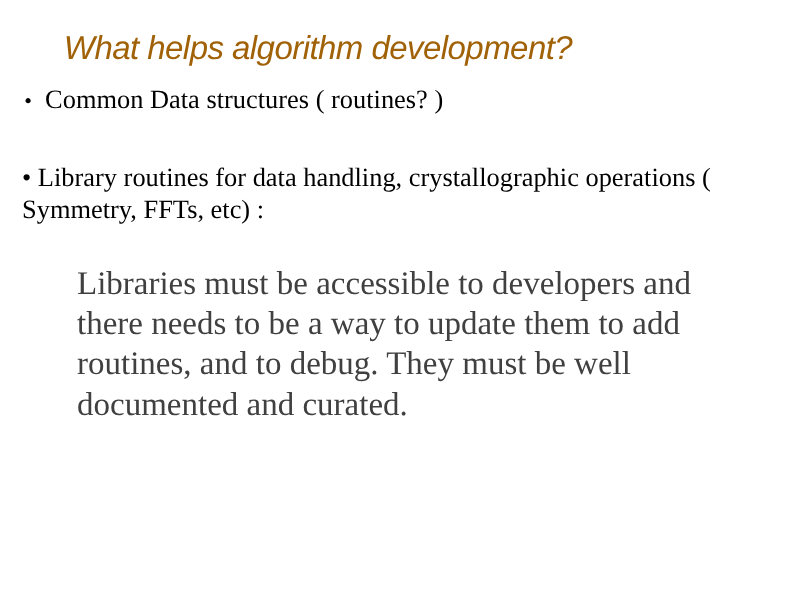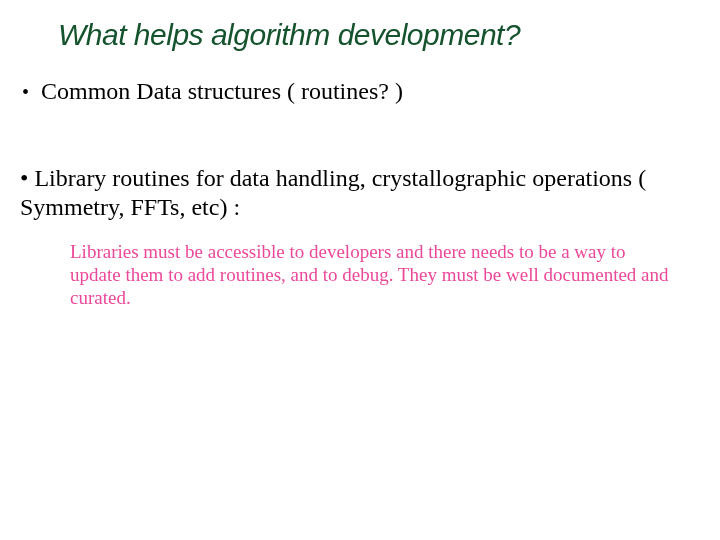--- a/index.html
+++ b/index.html
@@ -10,59 +10,59 @@
   body {
     width: 720px;
     height: 540px;
     background: #ffffff;
     position: relative;
     overflow: hidden;
     font-family: "Times New Roman", Times, serif;
   }
   .title {
     position: absolute;
-    top: 18px;
+    top: 28px;
     left: 58px;
     font-family: Impact, "Arial Black", sans-serif;
     font-style: italic;
     font-weight: 400;
     font-size: 30px;
-    color: #14532d;
+    color: #a16207;
     letter-spacing: -0.5px;
   }
   .bullet1-row {
     position: absolute;
     top: 78px;
     left: 22px;
     display: flex;
     align-items: flex-start;
     font-size: 24px;
     color: #000;
   }
   .bullet1-dot {
     font-size: 20px;
     line-height: 28px;
     margin-right: 12px;
   }
   .bullet2-block {
     position: absolute;
-    top: 164px;
+    top: 148px;
     left: 20px;
     width: 640px;
     font-size: 24px;
     color: #000;
     line-height: 1.22;
   }
   .body-block {
     position: absolute;
     top: 240px;
     left: 70px;
     width: 600px;
-    font-size: 19px;
-    color: #ec4899;
+    font-size: 30px;
+    color: #404040;
     line-height: 1.22;
   }
 </style>
 </head>
 <body>
 
 <h1 class="title">What helps algorithm development?</h1>
 
 <div class="bullet1-row">
   <span class="bullet1-dot">•</span>

